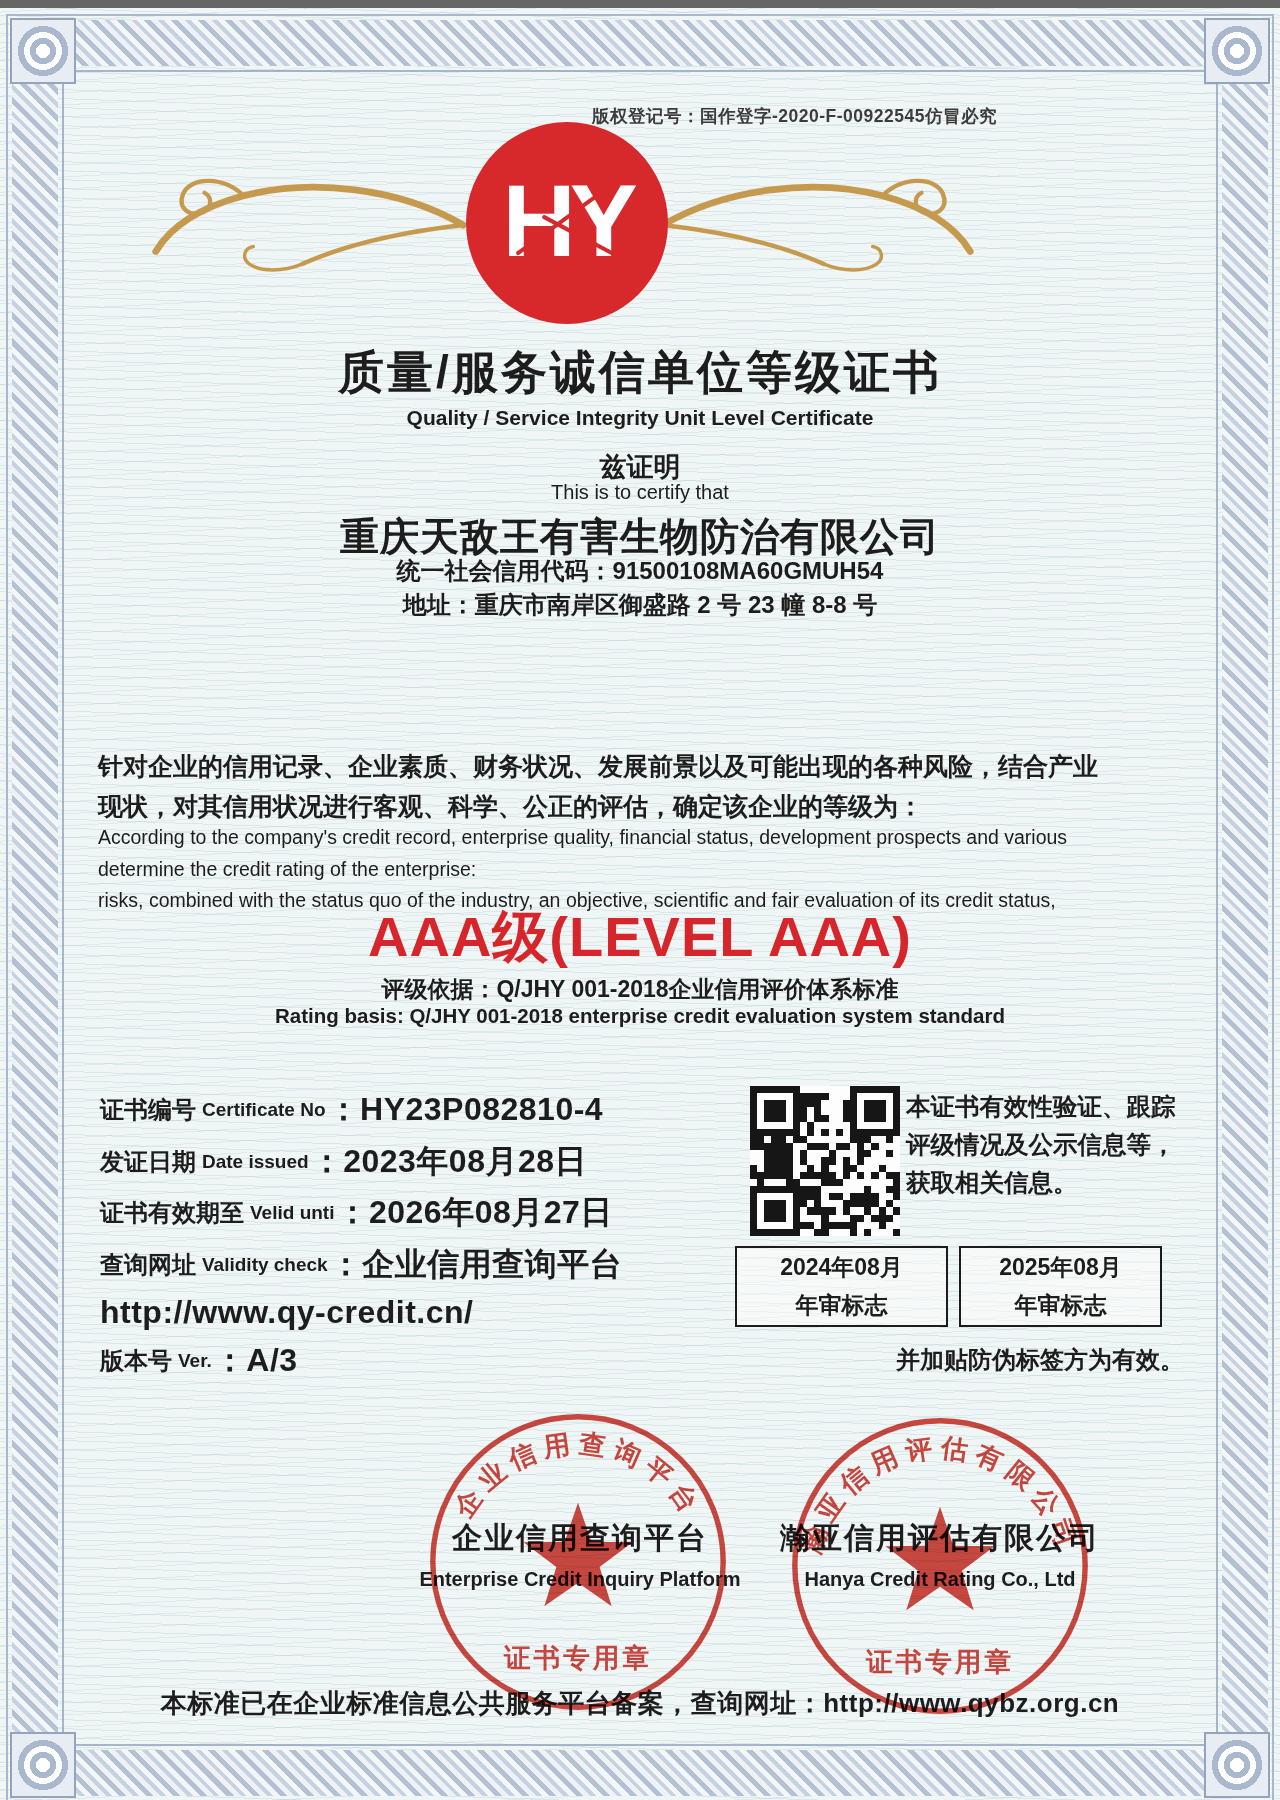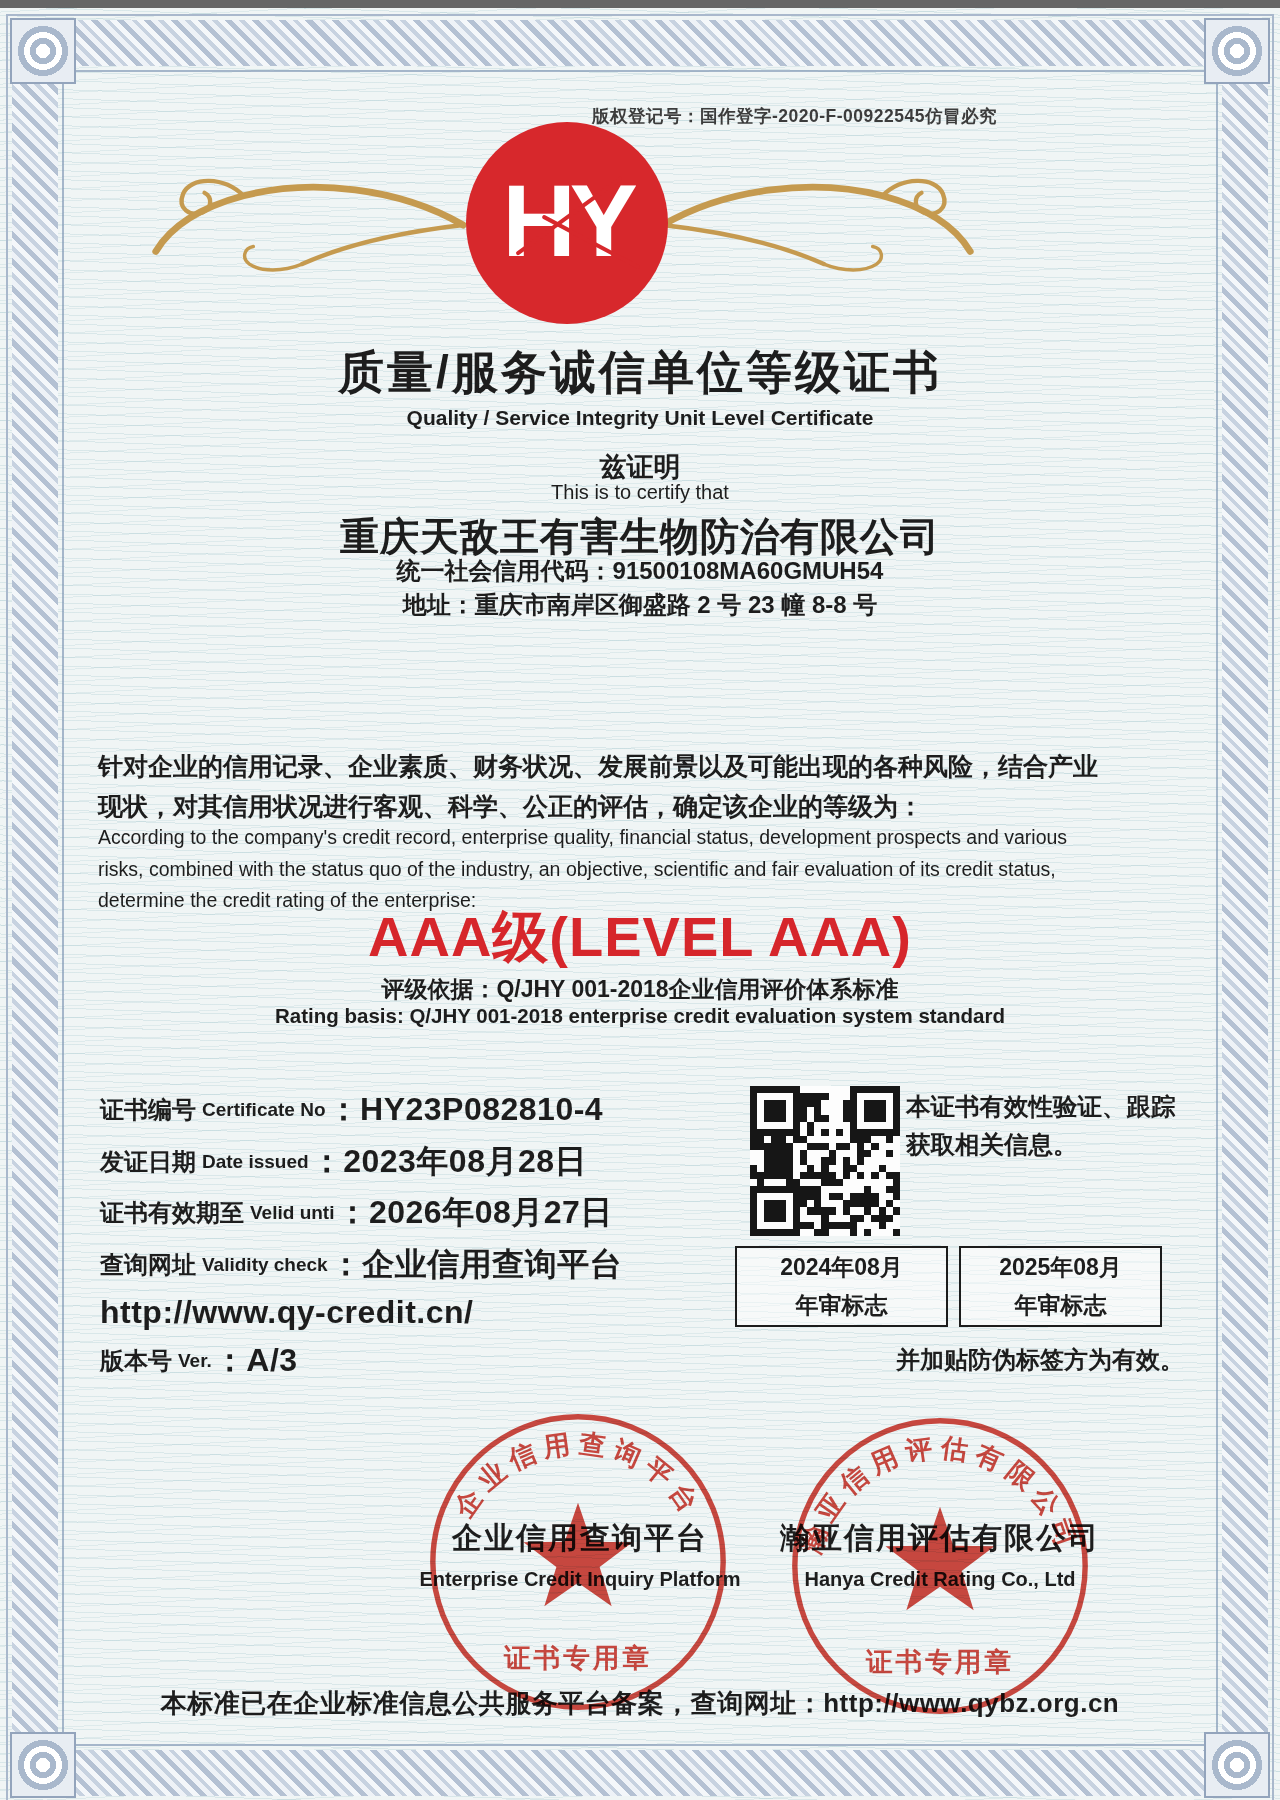--- a/index.html
+++ b/index.html
@@ -139,22 +139,22 @@
   <div class="center company-name">重庆天敌王有害生物防治有限公司</div>
   <div class="center credit-code">统一社会信用代码：91500108MA60GMUH54</div>
   <div class="center address">地址：重庆市南岸区御盛路 2 号 23 幢 8-8 号</div>
 
   <div class="intro-zh">
     <div>针对企业的信用记录、企业素质、财务状况、发展前景以及可能出现的各种风险，结合产业</div>
     <div>现状，对其信用状况进行客观、科学、公正的评估，确定该企业的等级为：</div>
   </div>
   <div class="intro-en">
     <div>According to the company's credit record, enterprise quality, financial status, development prospects and various</div>
+    <div>determine the credit rating of the enterprise:</div>
     <div>risks, combined with the status quo of the industry, an objective, scientific and fair evaluation of its credit status,</div>
-    <div>determine the credit rating of the enterprise:</div>
   </div>
 
   <div class="center rating-level">AAA级(LEVEL AAA)</div>
   <div class="center rating-basis-zh">评级依据：Q/JHY 001-2018企业信用评价体系标准</div>
   <div class="center rating-basis-en">Rating basis: Q/JHY 001-2018 enterprise credit evaluation system standard</div>
 
   <div class="details">
     <div class="d-row">
       <span class="d-zh">证书编号</span>
       <span class="d-en">Certificate No</span>
@@ -426,20 +426,21 @@
       <i style="grid-area:21/7"></i>
       <i style="grid-area:21/10"></i>
       <i style="grid-area:21/11"></i>
       <i style="grid-area:21/15"></i>
       <i style="grid-area:21/17"></i>
       <i style="grid-area:21/21"></i>
     </div>
 
   <div class="qr-note">
     <div>本证书有效性验证、跟踪</div>
+    <div>评级情况及公示信息等，</div>
     <div>获取相关信息。</div>
   </div>
 
   <div class="audit-box audit-1">
     <div>2024年08月</div>
     <div>年审标志</div>
   </div>
   <div class="audit-box audit-2">
     <div>2025年08月</div>
     <div>年审标志</div>

